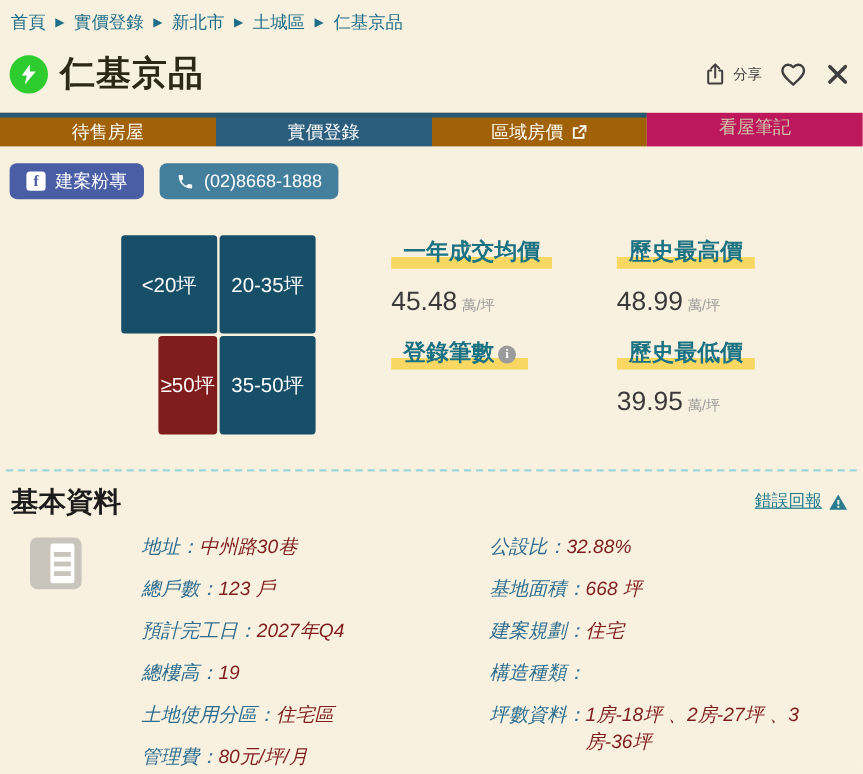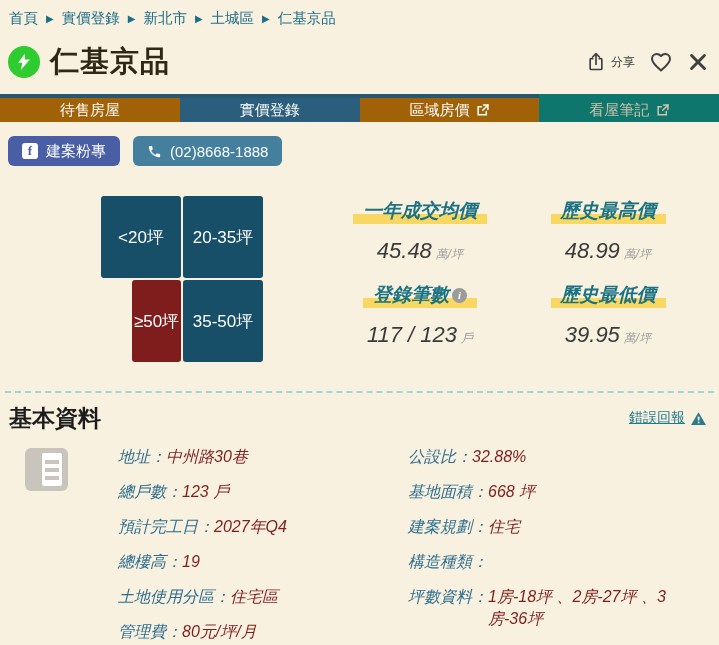--- a/index.html
+++ b/index.html
@@ -20,21 +20,21 @@
   .title-actions { margin-left:auto; display:flex; align-items:center; gap:14px; }
   .share-wrap { display:flex; align-items:center; gap:5px; cursor:pointer; }
   .share-label { font-size:12px; color:#3f3f3f; }
   .icon-btn { display:flex; align-items:center; cursor:pointer; }
 
   
   .tabbar { position:absolute; top:94px; left:0; width:719px; height:28px; display:flex; }
   .tab { flex:1; display:flex; align-items:center; justify-content:center; gap:7px;
          font-size:15px; color:#fff; background:#a16207; border-top:4px solid #265873; cursor:pointer; }
   .tab.active { background:#2b5e7c; }
-  .tab.disabled { background:#0f766e; color:#cfc3a9; border-top:4px solid transparent; }
+  .tab.disabled { background:#be185d; color:#cfc3a9; border-top:4px solid transparent;flex-direction:column; }
   .ext-ico { width:13px; height:13px; }
 
   
   .actions-row { position:absolute; top:136px; left:8px; display:flex; gap:13px; }
   .btn { height:30px; border-radius:6px; display:flex; align-items:center; gap:8px;
          padding:0 14px; color:#fff; font-size:15px; cursor:pointer; border:none;justify-content:flex-end; }
   .btn-fb { background:#4a5ea6; }
   .btn-phone { background:#44809e; }
   .fb-ico { width:16px; height:16px; background:#fff; border-radius:3px; position:relative; }
   .fb-ico::after { content:"f"; position:absolute; left:0; right:0; top:0; bottom:0;
@@ -44,21 +44,21 @@
   
   .size-grid { position:absolute; top:196px; left:101px; display:grid;
                grid-template-columns:80px 80px; grid-auto-rows:82px; gap:2px; }
   .size-cell { background:#174f68; border-radius:3px; color:#fff; font-size:17px;
                display:flex; align-items:center; justify-content:center; cursor:pointer; }
   .size-cell.disabled { background:#7f1d1d; cursor:default;margin-left:31px; }
 
   
   .stats { position:absolute; top:198px; left:326px; width:376px; display:grid;
            grid-template-columns:188px 188px; grid-auto-rows:84px; }
-  .stat { text-align:center;font-style:italic; }
+  .stat { text-align:left; }
   .stat-label { display:inline-block; font-size:19px; font-weight:bold; color:#1b7283;
                 line-height:26px; padding:0 10px;
                 background:linear-gradient(transparent 62%, #f8d863 62%); }
   .stat-value { margin-top:14px; font-size:22px; color:#3a3a3a; }
   .stat-unit { font-size:12px; color:#9b9b9b; margin-left:4px; }
   .info-ico { display:inline-flex; width:15px; height:15px; border-radius:50%; background:#9b9b9b;
               color:#fff; align-items:center; justify-content:center; font-size:11px; font-weight:bold;
               font-family:"Liberation Serif",serif; vertical-align:2px; margin-left:3px; cursor:pointer; }
   .info-ico::after { content:"i"; }
 
@@ -178,21 +178,20 @@
     <div class="stat">
       <span class="stat-label">一年成交均價</span>
       <div class="stat-value"><span>45.48</span><span class="stat-unit">萬/坪</span></div>
     </div>
     <div class="stat">
       <span class="stat-label">歷史最高價</span>
       <div class="stat-value"><span>48.99</span><span class="stat-unit">萬/坪</span></div>
     </div>
     <div class="stat">
       <span class="stat-label"><span>登錄筆數</span><span class="info-ico"></span></span>
-      <div class="stat-value"><span>117 / 123</span><span class="stat-unit">戶</span></div>
     </div>
     <div class="stat">
       <span class="stat-label">歷史最低價</span>
       <div class="stat-value"><span>39.95</span><span class="stat-unit">萬/坪</span></div>
     </div>
   </div>
 
   <div class="divider"></div>
 
   <h2 class="section-head">基本資料</h2>

